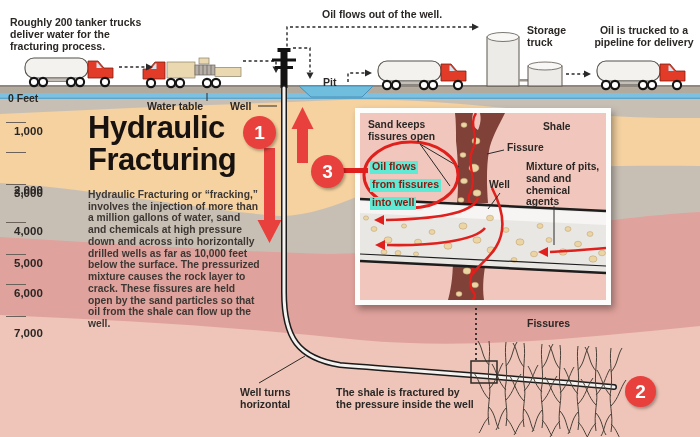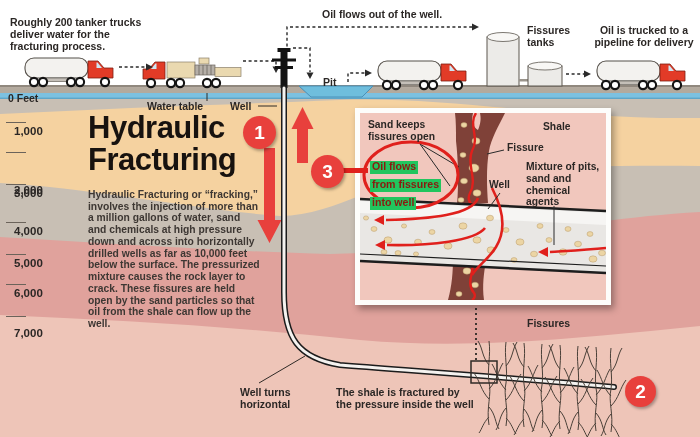--- a/index.html
+++ b/index.html
@@ -9,21 +9,21 @@
   .big-title{position:absolute;left:88px;top:112px;width:190px;z-index:5;
              font:bold 31px/1.02 "Liberation Sans",sans-serif;color:#17120f;letter-spacing:-0.5px;}
   .body-text{position:absolute;left:88px;top:189px;width:172px;z-index:5;
              font:bold 10.3px/1.14 "Liberation Sans",sans-serif;color:#3d3733;}
   .step-circle{position:absolute;width:33px;height:33px;border-radius:50%;background:#e8403c;
                color:#fff;font:bold 19px/33px "Liberation Sans",sans-serif;text-align:center;
                box-shadow:1.5px 2px 3px rgba(0,0,0,.3);z-index:6;}
   #inset{position:absolute;left:355px;top:108px;width:246px;height:187px;background:#f1c7bd;
          border:5px solid #fdfdfb;box-shadow:3px 4px 7px rgba(0,0,0,.35);z-index:3;}
   .inset-note{position:absolute;font:bold 10.3px/1.15 "Liberation Sans",sans-serif;color:#2b2725;z-index:4;}
-  .hl-line{display:inline-block;background:#22c55e;color:#8b1a10;padding:0 2px 1px 2px;
+  .hl-line{display:inline-block;background:#5eead4;color:#8b1a10;padding:0 2px 1px 2px;
            font:bold 10.6px/1.1 "Liberation Sans",sans-serif;}
   .tick-line{position:absolute;width:20px;height:0;border-top:1.6px solid #6b635a;z-index:5;}
   .tick-label{position:absolute;font:bold 11.5px/1 "Liberation Sans",sans-serif;color:#2b2725;z-index:5;}
   #connector3{position:absolute;left:338px;top:168px;width:30px;height:5px;background:#e0201c;z-index:5;}
   svg{display:block;}
   #bg-svg{position:absolute;left:0;top:0;z-index:1;}
   #inset-svg{position:absolute;left:0;top:0;z-index:1;}
 </style>
 </head>
 <body>
@@ -134,21 +134,21 @@
     <rect x="471" y="361" width="26" height="22" fill="none" stroke="#2f2a26" stroke-width="1.5"></rect>
     <path d="M476,308 L476,361" stroke="#2f2a26" stroke-width="1.8" stroke-dasharray="2,3" fill="none"></path>
 
     <path d="M259,383 L305,356" stroke="#2f2a26" stroke-width="1"></path>
     <path d="M258,106 L277,106" stroke="#2f2a26" stroke-width="1"></path>
     <path d="M207,93 L207,101" stroke="#2f2a26" stroke-width="1"></path>
   </svg>
 
   <div class="note" style="left:10px;top:16px;width:132px;">Roughly 200 tanker trucks deliver water for the fracturing process.</div>
   <div class="note" style="left:322px;top:8px;width:170px;">Oil flows out of the well.</div>
-  <div class="note" style="left:527px;top:24px;width:50px;">Fissures tanks</div>
+  <div class="note" style="left:527px;top:24px;width:50px;">Storage truck</div>
   <div class="note" style="left:588px;top:24px;width:112px;text-align:center;">Oil is trucked to a pipeline for delivery</div>
   <div class="note" style="left:323px;top:76px;">Pit</div>
 
   <div class="note" style="left:147px;top:100px;">Water table</div>
   <div class="note" style="left:230px;top:100px;">Well</div>
 
   <div class="note" style="left:8px;top:92px;">0 Feet</div>
   <div id="depth-ticks">
       <div class="tick-line" style="left: 6px; top: 122px;"></div>
       <div class="tick-label" style="left: 14px; top: 126px;">1,000</div>

